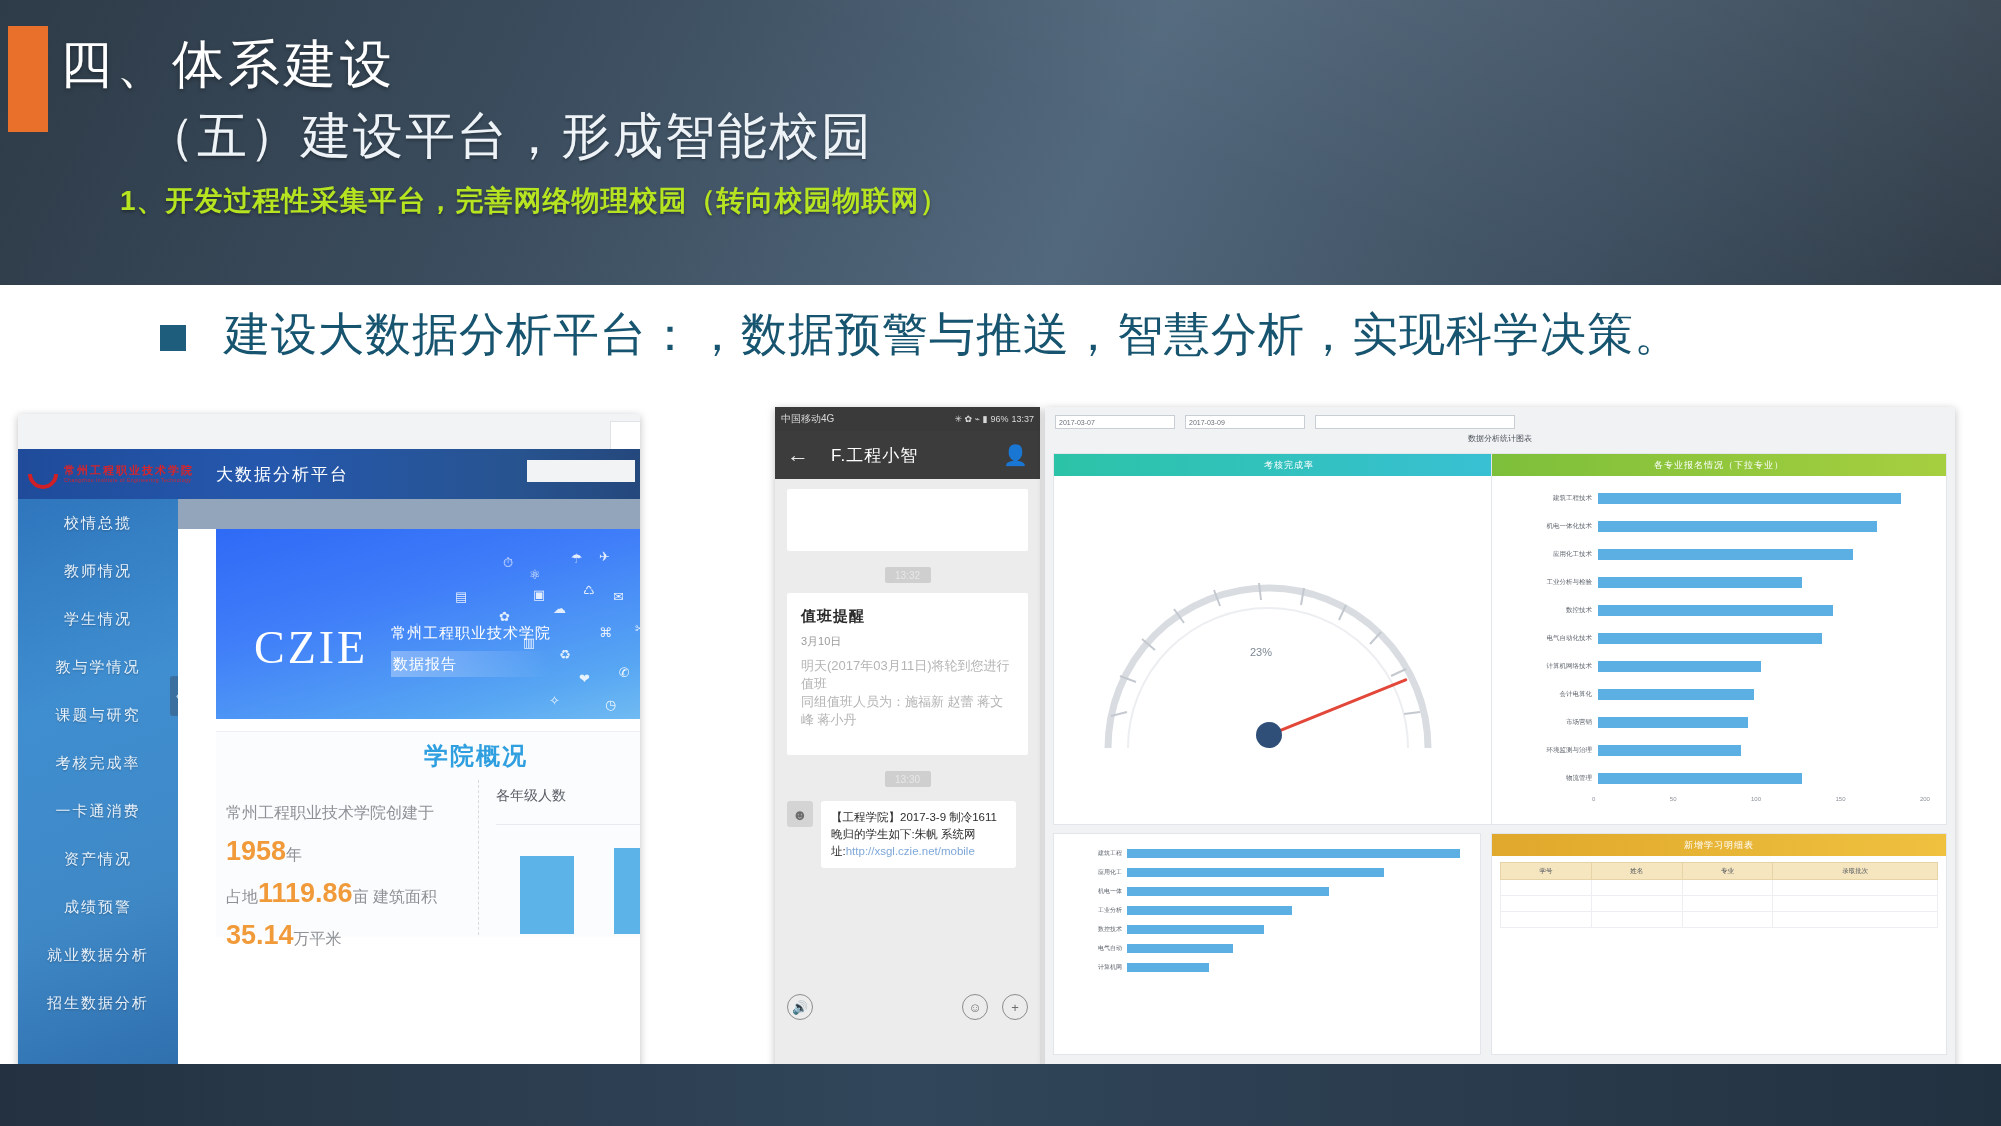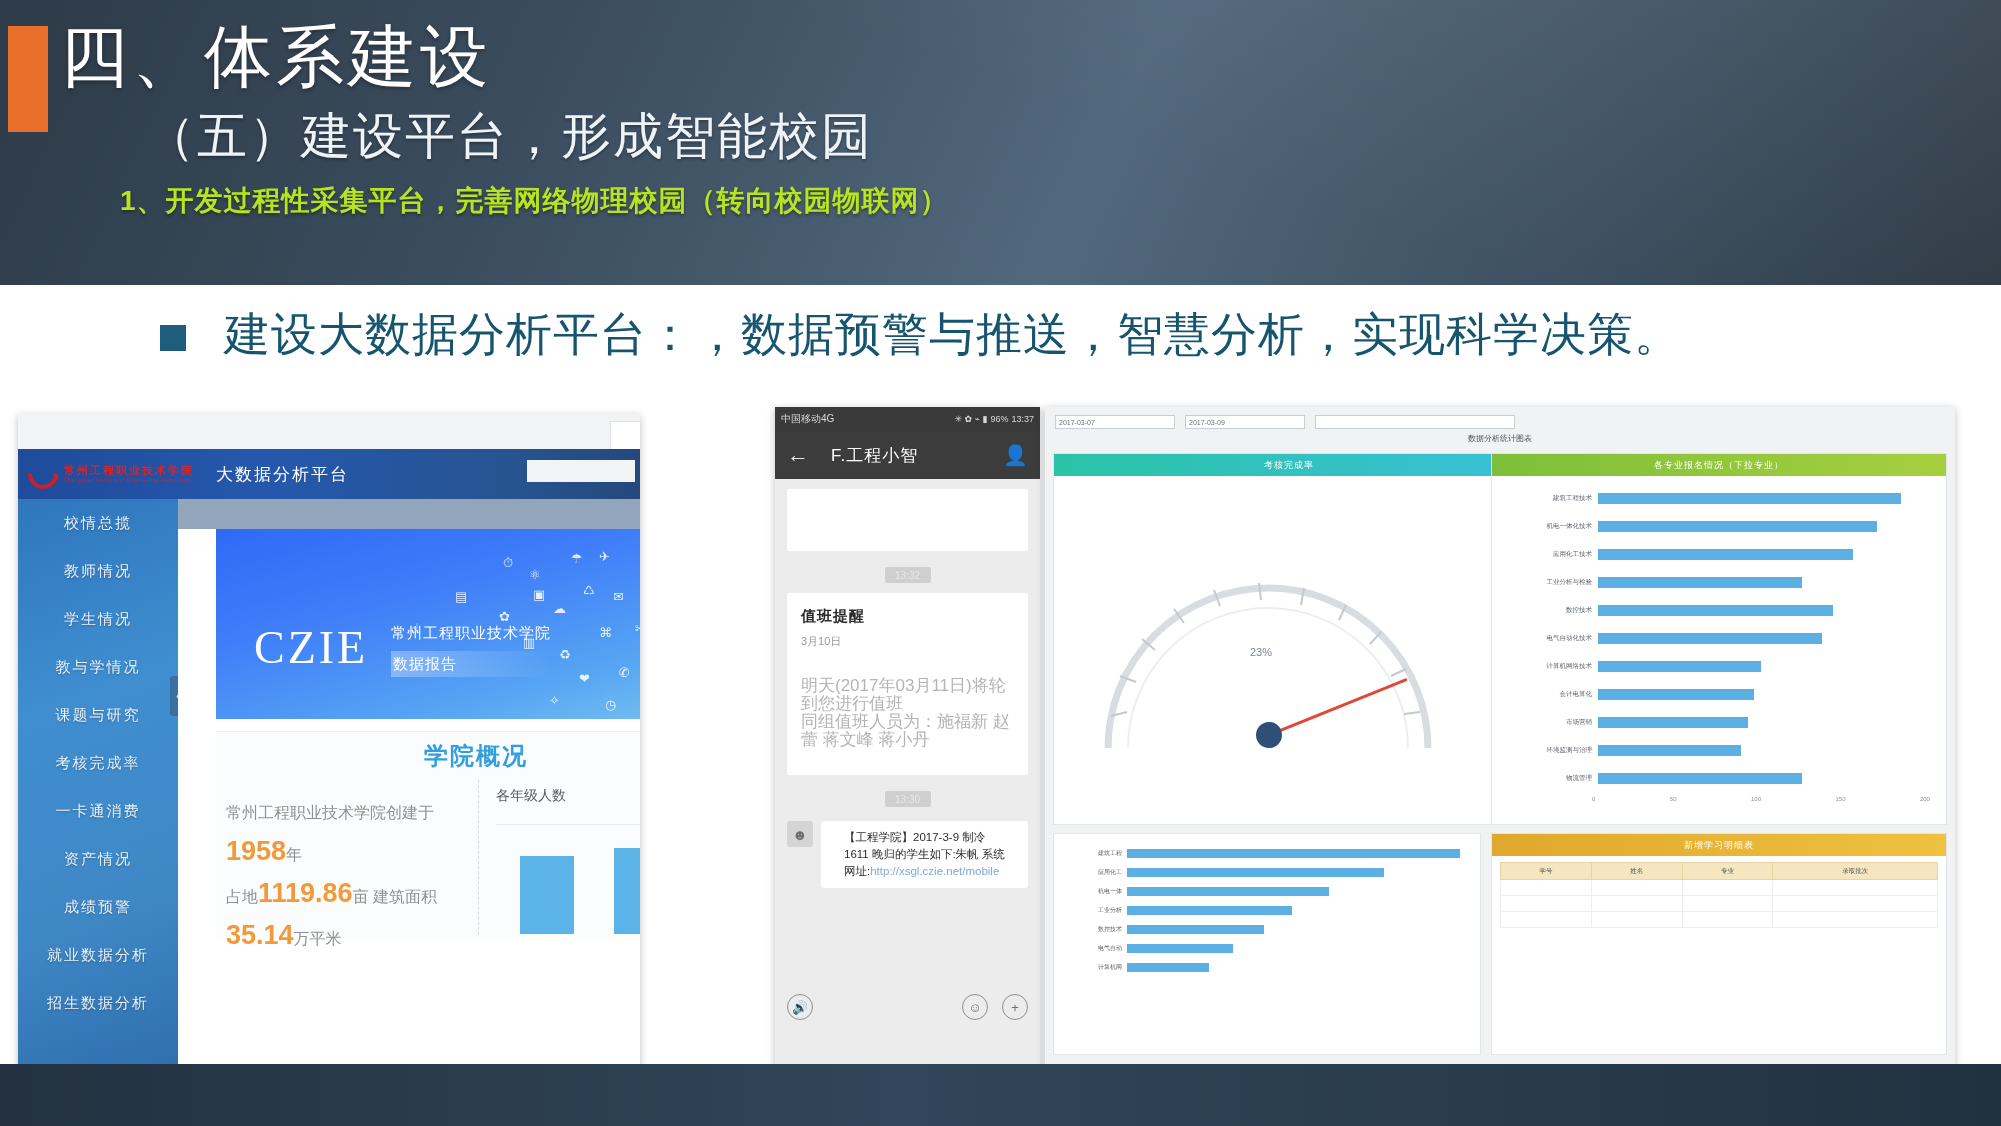--- a/index.html
+++ b/index.html
@@ -17,22 +17,22 @@
     overflow:hidden;
   }
   .title-band:after{
     content:"";position:absolute;inset:0;
     background:linear-gradient(200deg,rgba(255,255,255,.07) 0%,rgba(255,255,255,0) 45%);
   }
   .orange-bar{
     position:absolute;left:8px;top:26px;width:40px;height:106px;background:#e8702a;z-index:3;
   }
   .main-title{
-    position:absolute;left:60px;top:4px;z-index:3;
-    font-size:68px;line-height:104px;color:#ffffff;letter-spacing:4px;
+    position:absolute;left:60px;top:12px;z-index:3;
+    font-size:52px;line-height:104px;color:#ffffff;letter-spacing:4px;
     font-weight:400;white-space:nowrap;
     text-shadow:0 2px 4px rgba(0,0,0,.35);
   }
   .sub-title{
     position:absolute;left:145px;top:105px;z-index:3;
     font-size:50px;line-height:62px;color:#eef3f7;letter-spacing:2px;white-space:nowrap;
     text-shadow:0 2px 3px rgba(0,0,0,.3);
   }
   .green-line{
     position:absolute;left:120px;top:174px;z-index:3;
@@ -140,27 +140,27 @@
   .phAvatarIcon{margin-left:auto;font-size:20px;color:#e6e6e6;}
   .phBody{position:relative;height:540px;background:#ececec;padding:0 12px;box-sizing:border-box;}
   .phCardBlank{margin-top:10px;height:62px;background:#fff;border-radius:2px;}
   .phStamp{
     margin:16px auto 10px;width:46px;height:16px;background:#cfcfcf;border-radius:2px;
     color:#e8e8e8;font-size:10px;display:flex;align-items:center;justify-content:center;
   }
   .phCard{background:#fff;border-radius:2px;padding:14px 14px 26px;}
   .phCardTitle{font-size:15px;color:#2b2b2b;font-weight:bold;letter-spacing:1px;}
   .phCardDate{margin-top:8px;font-size:11px;color:#9b9b9b;}
-  .phCardBody{margin-top:28px;font-size:17px;color:#b4b4b4;line-height:18px;}
+  .phCardBody{margin-top:8px;font-size:13px;color:#b4b4b4;line-height:18px;}
   .phMsgRow{display:flex;align-items:flex-start;margin-top:14px;}
   .phAvatar{
     width:26px;height:26px;border-radius:3px;background:#d4d4d4;flex:0 0 auto;margin-right:8px;
     display:flex;align-items:center;justify-content:center;font-size:15px;color:#6d6d6d;
   }
-  .phBubble{background:#fff;border-radius:3px;padding:8px 23px;font-size:11.5px;line-height:17px;color:#2c2c2c;max-width:175px;}
+  .phBubble{background:#fff;border-radius:3px;padding:8px 10px;font-size:11.5px;line-height:17px;color:#2c2c2c;max-width:175px;}
   .phBubble .lnk{color:#7fa8d8;}
   .phInputBar{
     position:absolute;left:0;bottom:0;width:265px;height:44px;background:#ececec;
     display:flex;align-items:center;padding:0 12px;box-sizing:border-box;
   }
   .phCircle{
     width:24px;height:24px;border:1.4px solid #8d8d8d;border-radius:50%;
     display:flex;align-items:center;justify-content:center;font-size:13px;color:#6e6e6e;
   }
   .phInputBar .spacer{flex:1;}

